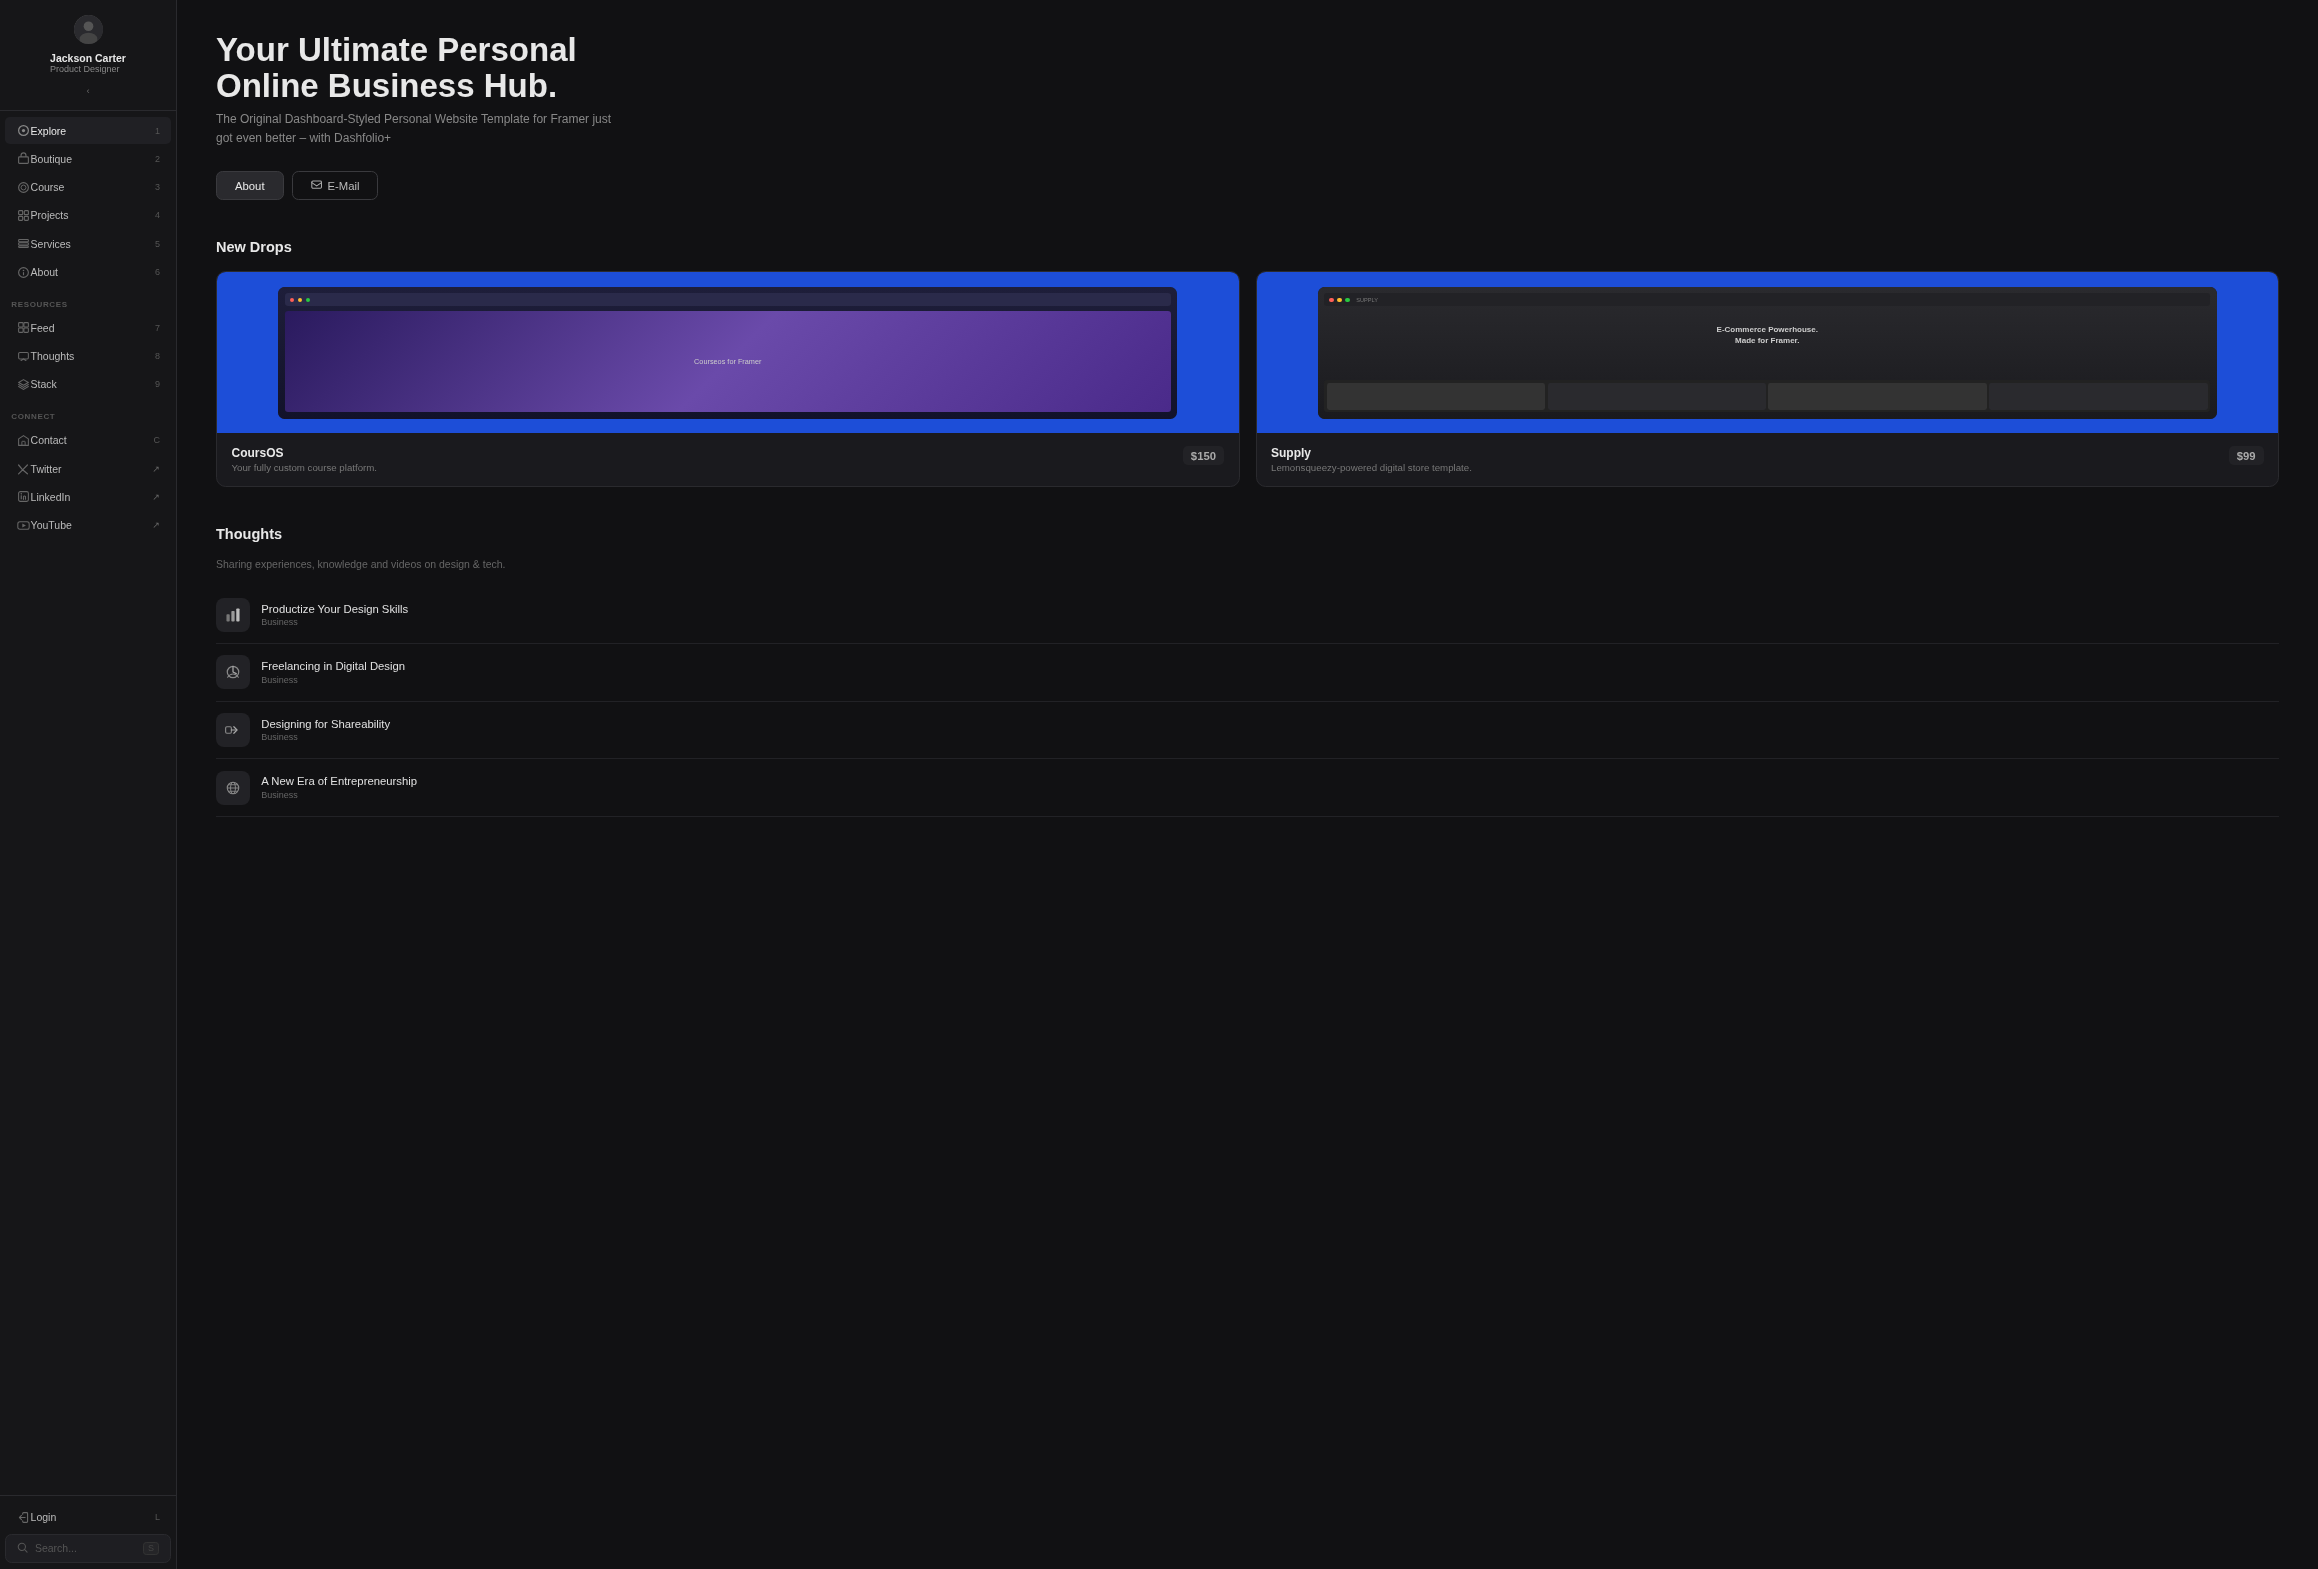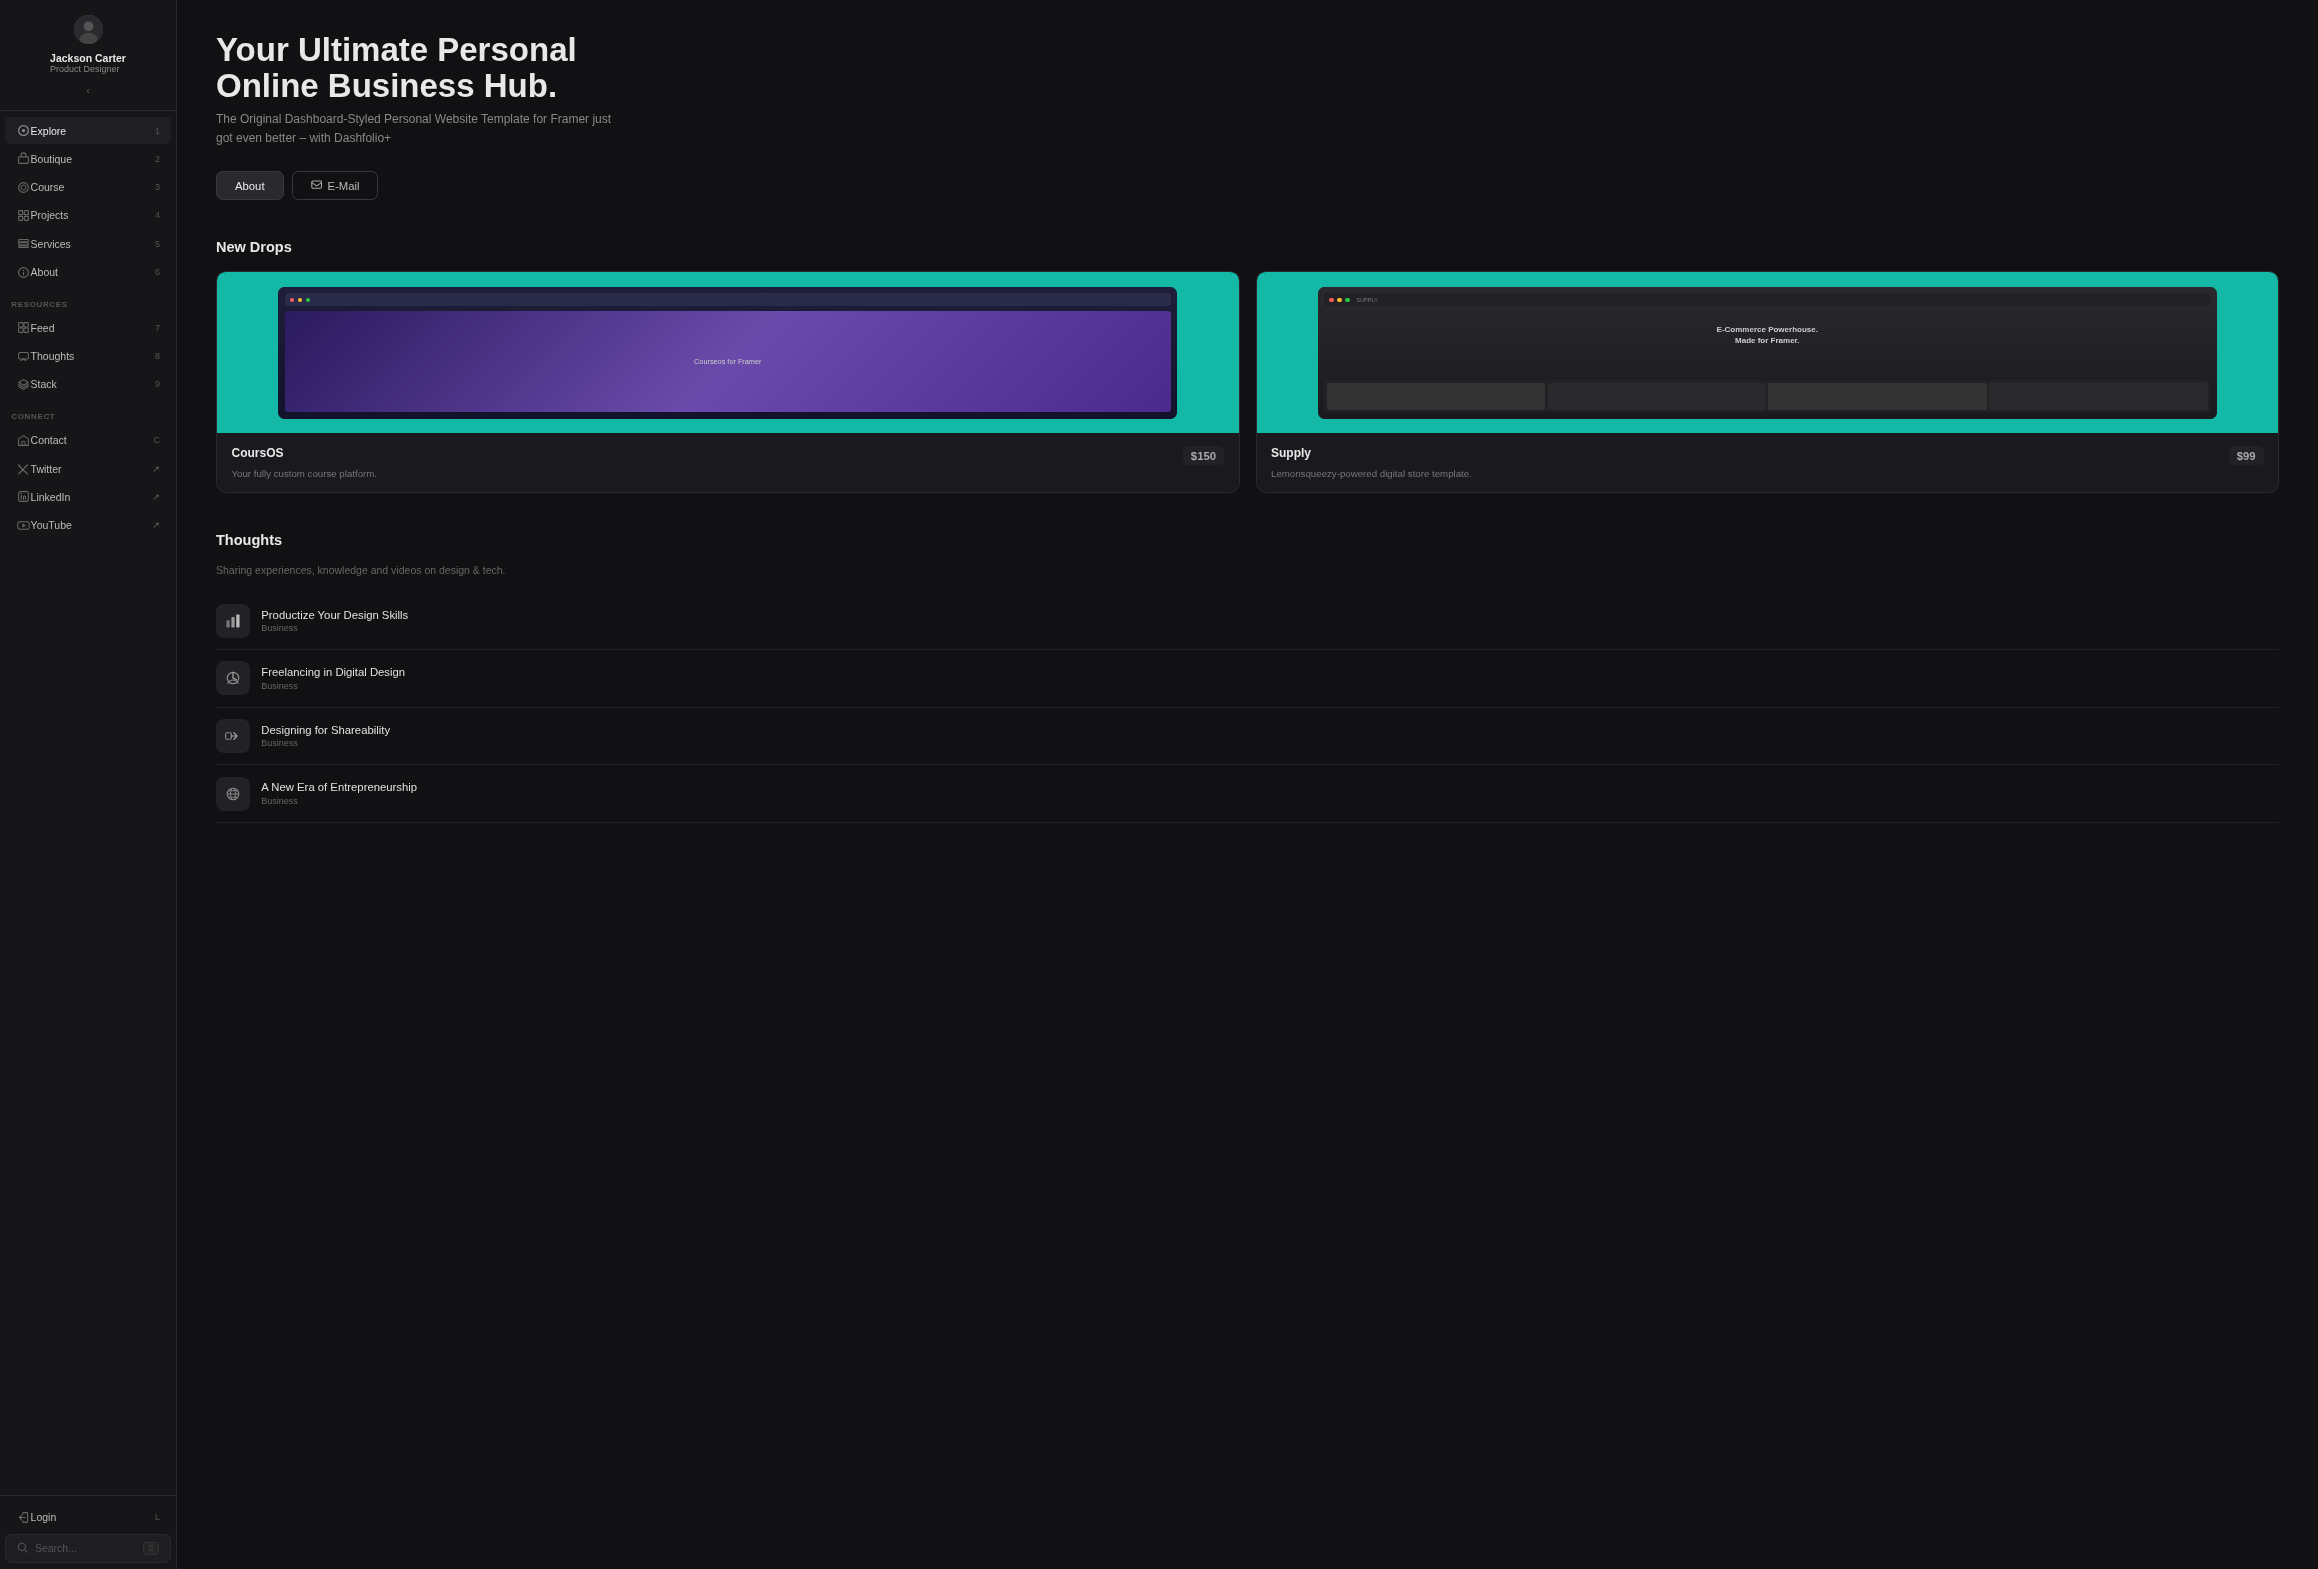--- a/index.html
+++ b/index.html
@@ -198,41 +198,41 @@
       background: #1a1a1e;
       border: 0.8px solid #2a2a2e;
       border-radius: 9.7px;
       overflow: hidden;
       cursor: pointer;
     }
 
     .drop-card-image {
       width: 100%;
       height: 161px;
-      background: #14b8a6;
+      background: #1d4ed8;
       display: flex;
       align-items: center;
       justify-content: center;
       position: relative;
       overflow: hidden;
     }
 
     .drop-card-body {
       padding: 13px 14.5px;
       display: flex;
       align-items: flex-start;
       justify-content: space-between;
     }
 
     .drop-card-info {}
     .drop-card-name {
       font-size: 12px;
       font-weight: 600;
       color: #e8e8e8;
-      margin-bottom: 8px;
+      margin-bottom: 2px;
     }
     .drop-card-desc {
       font-size: 9.7px;
       color: #777;
     }
     .drop-card-price {
       font-size: 11.3px;
       font-weight: 600;
       color: #aaa;
       background: #222226;

